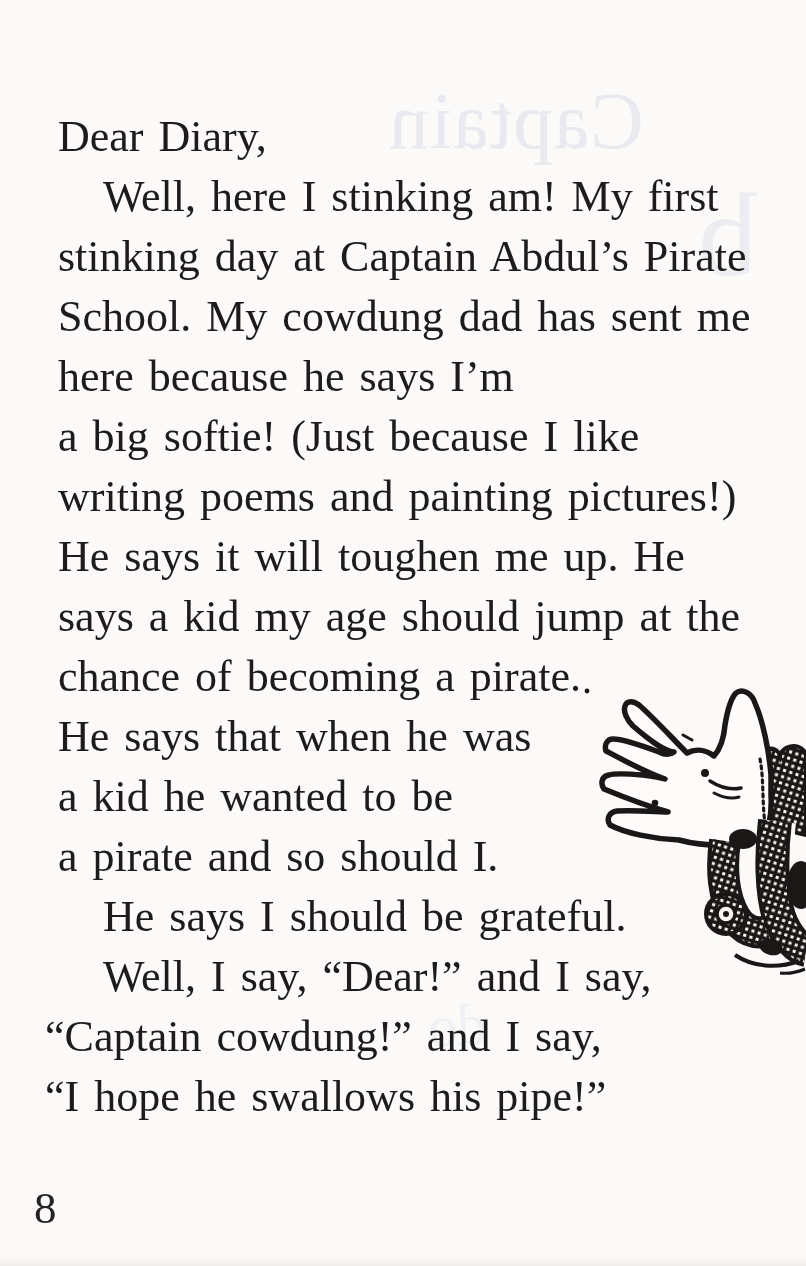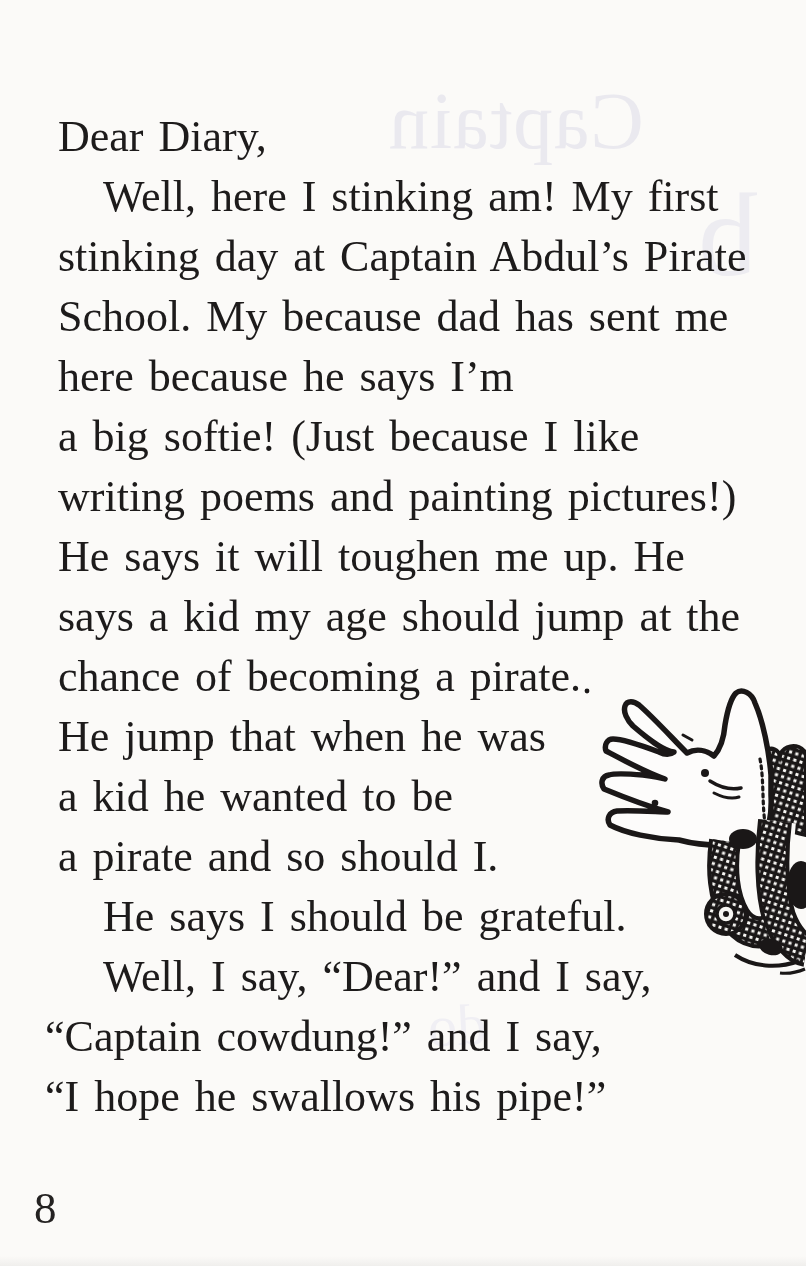--- a/index.html
+++ b/index.html
@@ -79,28 +79,28 @@
 <div class="page">
 
   <div class="ghost ghost-top">Captain</div>
   <div class="ghost ghost-right">b</div>
   <div class="ghost ghost-bottom">do</div>
 
   <div class="body-text">
     <div class="ln">Dear Diary,</div>
     <div class="ln">   Well, here I stinking am! My first</div>
     <div class="ln">stinking day at Captain Abdul’s Pirate</div>
-    <div class="ln">School. My because dad has sent me</div>
+    <div class="ln">School. My cowdung dad has sent me</div>
     <div class="ln">here because he says I’m</div>
     <div class="ln">a big softie! (Just because I like</div>
     <div class="ln">writing poems and painting pictures!)</div>
     <div class="ln">He says it will toughen me up. He</div>
     <div class="ln">says a kid my age should jump at the</div>
     <div class="ln">chance of becoming a pirate.</div>
-    <div class="ln">He jump that when he was</div>
+    <div class="ln">He says that when he was</div>
     <div class="ln">a kid he wanted to be</div>
     <div class="ln">a pirate and so should I.</div>
     <div class="ln">   He says I should be grateful.</div>
     <div class="ln">   Well, I say, “Dear!” and I say,</div>
     <div class="ln hang">“Captain cowdung!” and I say,</div>
     <div class="ln hang">“I hope he swallows his pipe!”</div>
   </div>
 
   <div class="hand-art">
     <svg width="231" height="315" viewBox="0 0 231 315" xmlns="http://www.w3.org/2000/svg">

